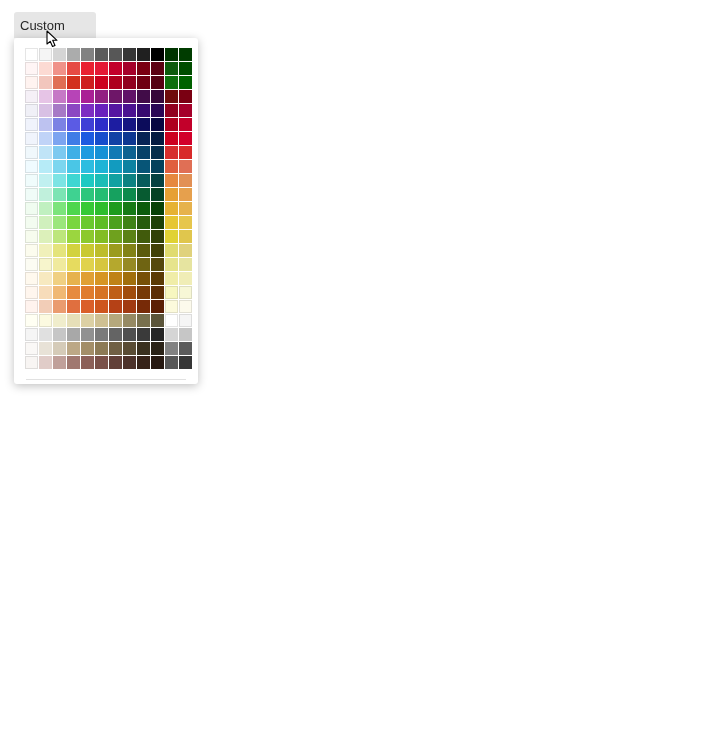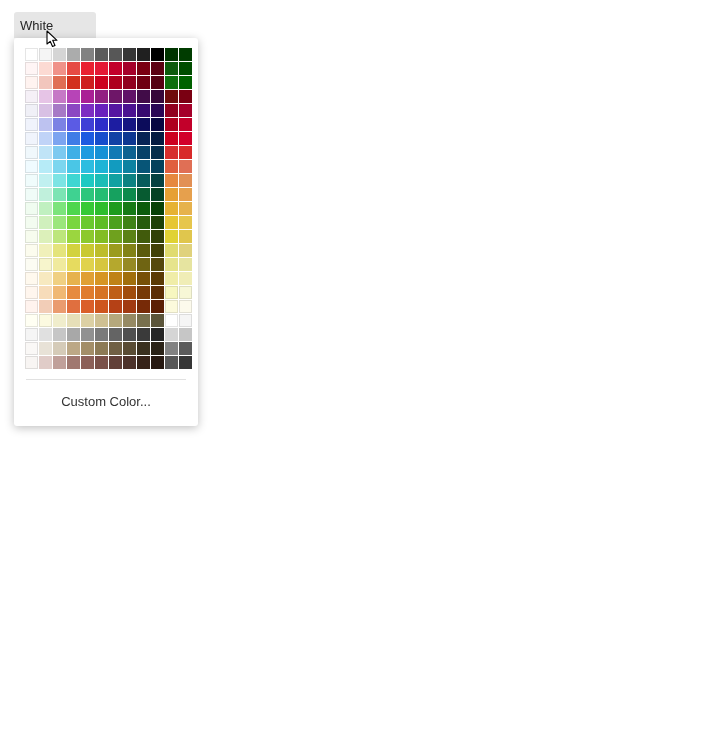--- a/index.html
+++ b/index.html
@@ -73,21 +73,21 @@
       width: 16px;
       height: 18px;
       pointer-events: none;
       z-index: 100;
     }
   </style>
 </head>
 <body>
 
 <div class="picker-button">
-  <span>White</span>
+  <span>Custom</span>
 </div>
 
 <div class="dropdown-panel">
   <div class="swatch-grid" id="swatch-grid">
       <div class="swatch light" style="background: rgb(255, 255, 255);"></div>
       <div class="swatch light" style="background: rgb(245, 245, 245);"></div>
       <div class="swatch" style="background: rgb(213, 213, 213);"></div>
       <div class="swatch" style="background: rgb(171, 172, 172);"></div>
       <div class="swatch" style="background: rgb(130, 130, 130);"></div>
       <div class="swatch" style="background: rgb(91, 91, 91);"></div>
@@ -356,20 +356,17 @@
       <div class="swatch" style="background: rgb(140, 96, 88);"></div>
       <div class="swatch" style="background: rgb(122, 80, 72);"></div>
       <div class="swatch" style="background: rgb(97, 64, 56);"></div>
       <div class="swatch" style="background: rgb(77, 50, 42);"></div>
       <div class="swatch" style="background: rgb(54, 34, 24);"></div>
       <div class="swatch" style="background: rgb(38, 24, 16);"></div>
       <div class="swatch" style="background: rgb(87, 87, 87);"></div>
       <div class="swatch" style="background: rgb(54, 54, 54);"></div>
     </div>
   <div class="divider"></div>
-  <div class="custom-row">
-    <span>Custom Color...</span>
-  </div>
 </div>
 
 <svg class="cursor" viewBox="0 0 16 18">
   <path d="M1 1 L1 14 L4.2 11.3 L6.5 16.5 L9 15.4 L6.7 10.3 L11 10.3 Z" fill="#ffffff" stroke="#000000" stroke-width="1.1" stroke-linejoin="round"></path>
 </svg>
 
 </body></html>

